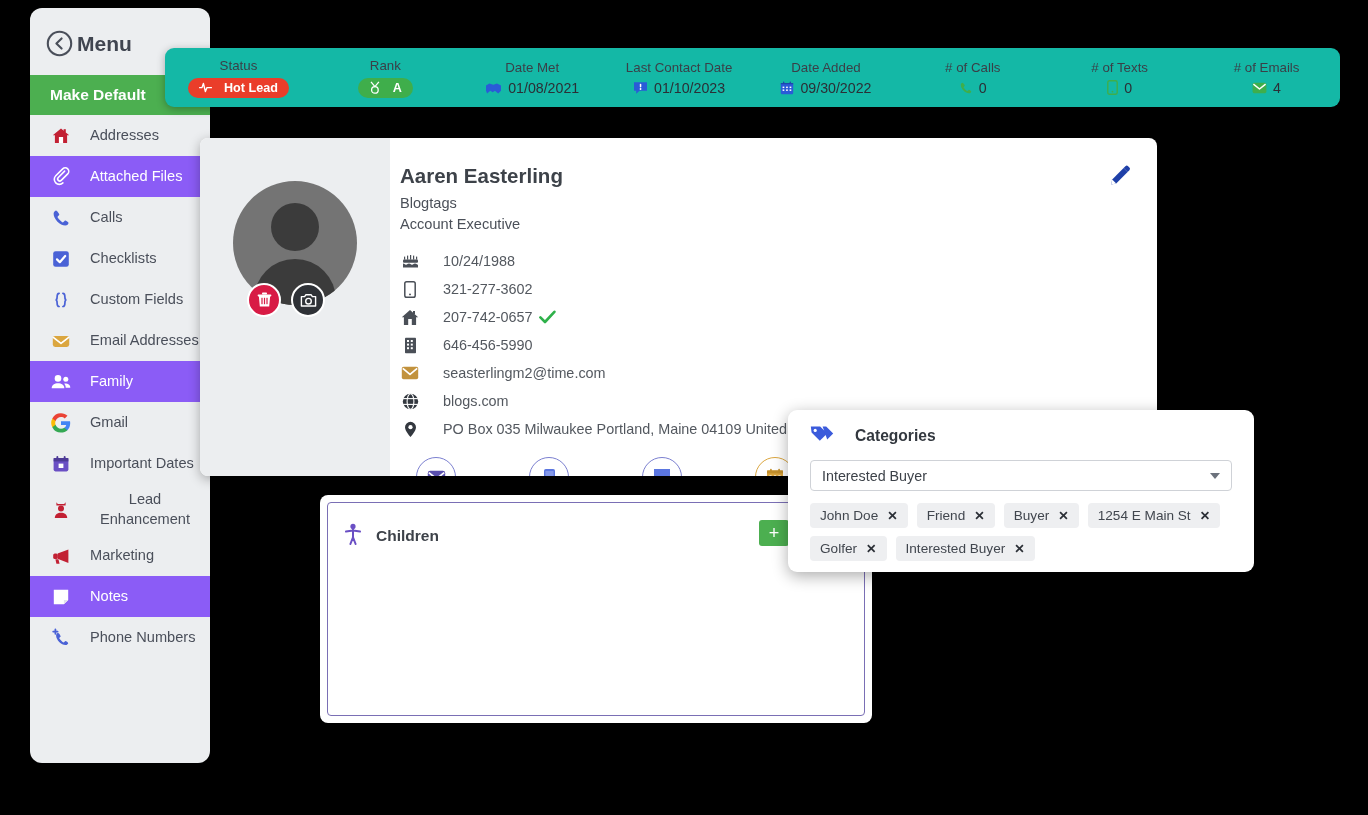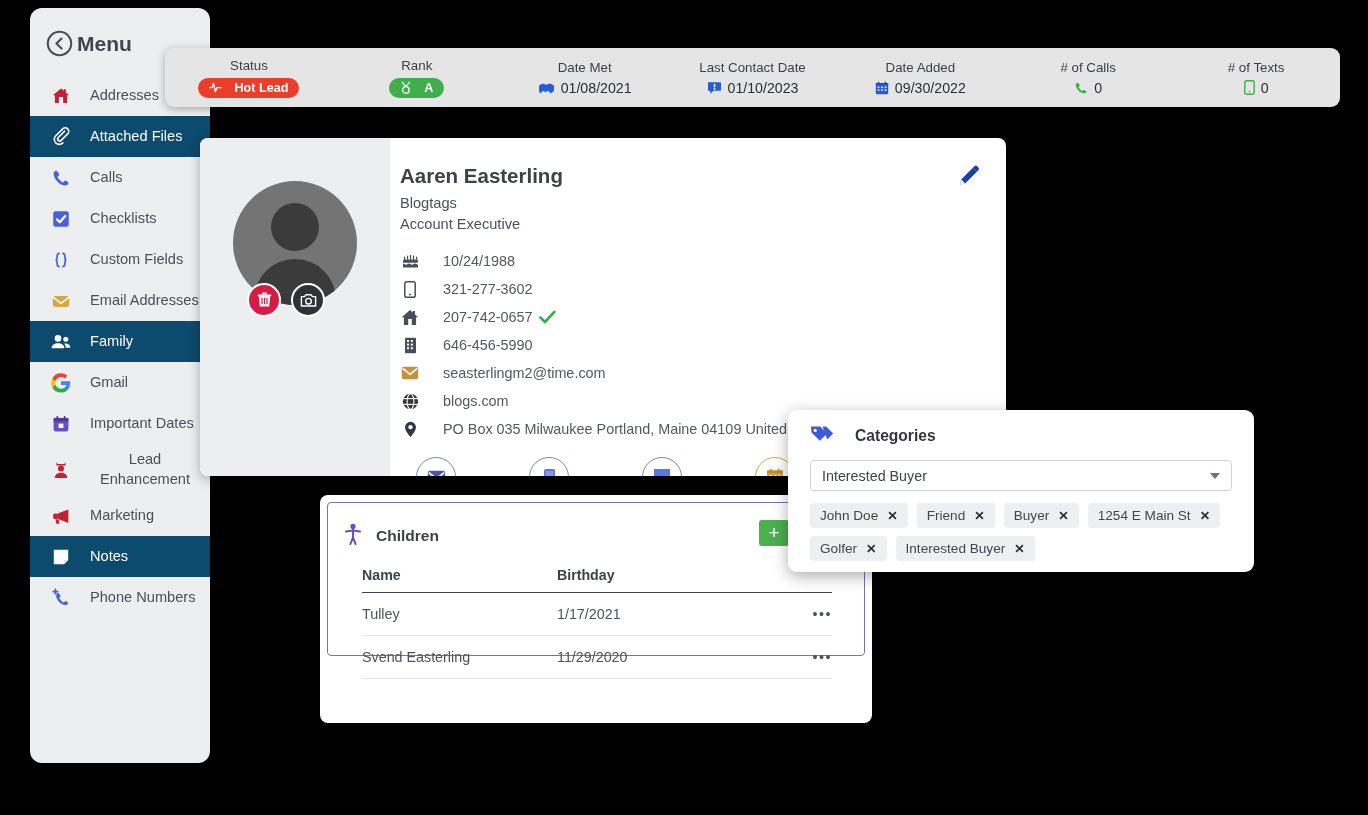--- a/index.html
+++ b/index.html
@@ -33,29 +33,29 @@
     background: #4caf50; color: #fff;
     font-family: inherit; font-size: 15.5px; font-weight: bold;
     padding: 11px 0 11px 20px; text-align: left; cursor: pointer;
   }
 
   .nav-item {
     display: flex; align-items: center; gap: 18px;
     min-height: 41px; padding: 6px 10px 6px 20px;
     font-size: 14.6px; color: #4a4f5a; cursor: pointer; text-align: center;
   }
-  .nav-item.active { background: #0c4a6e; color: #fff; }
+  .nav-item.active { background: #8b5cf6; color: #fff; }
   .nav-ico { width: 22px; height: 22px; flex: none; display: flex; align-items: center; justify-content: center; }
   .nav-lbl { line-height: 1.35; }
 
   
   .status-card {
     position: absolute; left: 165px; top: 48px;
     width: 1175px; height: 59px;
-    background: #e5e5e5; border-radius: 9px;
+    background: #14b8a6; border-radius: 9px;
     box-shadow: 0 2px 9px rgba(0,0,0,.30);
     display: flex; align-items: center;
     z-index: 8;
   }
   .stat { flex: 1; text-align: center; }
   .stat .lbl { font-size: 13.3px; color: #3a3f47; margin-bottom: 5px; }
   .stat .val {
     font-size: 14.2px; color: #2b2f36;
     display: flex; align-items: center; justify-content: center; gap: 6px;
   }
@@ -63,21 +63,21 @@
     display: inline-flex; align-items: center; gap: 12px;
     border-radius: 12px; padding: 3px 11px;
     color: #fff; font-size: 12.6px; font-weight: bold;
   }
   .pill.red { background: #ea3d2a; }
   .pill.green { background: #3fae4b; }
 
   
   .profile-card {
     position: absolute; left: 200px; top: 138px;
-    width: 806px; height: 338px;
+    width: 957px; height: 338px;
     background: #fff; border-radius: 8px;
     box-shadow: 0 3px 12px rgba(0,0,0,.30);
     overflow: hidden; display: flex;
     z-index: 6;
   }
   .avatar-pane {
     width: 190px; flex: none; background: #eceef0;
     display: flex; align-items: flex-start; justify-content: center;
     padding-top: 43px;
   }
@@ -117,21 +117,21 @@
   
   .children-card {
     position: absolute; left: 320px; top: 495px;
     width: 552px; height: 228px;
     background: #fff; border-radius: 8px;
     box-shadow: 0 3px 12px rgba(0,0,0,.30);
     z-index: 6; padding: 0;
   }
   .children-inner {
     border: 1px solid #7a6fb5; border-radius: 4px;
-    margin: 7px; height: 154px; position: relative;
+    margin: 7px; height: 214px; position: relative;
   }
   .ch-head { display: flex; align-items: center; padding: 20px 0 0 16px; gap: 14px; }
   .ch-title { font-size: 15.5px; font-weight: bold; color: #3d4249; }
   .ch-add {
     position: absolute; right: 75px; top: 17px;
     width: 30px; height: 26px; background: #4caf50;
     border: none; border-radius: 3px; color: #fff;
     font-size: 18px; line-height: 1; cursor: pointer;
   }
   table.ch-tbl { width: 470px; margin: 18px 0 0 34px; border-collapse: collapse; }
@@ -179,20 +179,21 @@
     <div class="menu-head">
       <span class="back-circ">
         <svg width="27" height="27" viewBox="0 0 27 27">
           <circle cx="13.5" cy="13.5" r="11.7" fill="none" stroke="#4a4f5a" stroke-width="2.1"></circle>
           <polyline points="15.6,8.4 10.4,13.5 15.6,18.6" fill="none" stroke="#4a4f5a" stroke-width="2.1" stroke-linecap="round" stroke-linejoin="round"></polyline>
         </svg>
       </span>
       <span class="ttl">Menu</span>
     </div>
 
+    <button class="make-default">Make Default</button>
 
     <div>
 
       <div class="nav-item">
         <span class="nav-ico">
           <svg width="20" height="20" viewBox="0 0 20 20">
               <path d="M10 2.5 1.8 9.3h2.1V17h12.2V9.3h2.1z" fill="#c22033"></path>
               <rect x="7.9" y="11" width="4.2" height="6" fill="#fff"></rect>
               <rect x="12.6" y="3.2" width="2.2" height="3.4" fill="#c22033"></rect>
             </svg>
@@ -404,20 +405,30 @@
       </div>
     </div>
     <div class="stat">
       <div class="lbl"># of Texts</div>
       <div class="val">
         <svg width="11" height="15" viewBox="0 0 11 15">
             <rect x=".8" y=".8" width="9.4" height="13.4" rx="1.6" fill="none" stroke="#3fae4b" stroke-width="1.4"></rect>
             <circle cx="5.5" cy="11.6" r=".85" fill="#3fae4b"></circle>
           </svg>
         <span>0</span>
+      </div>
+    </div>
+    <div class="stat">
+      <div class="lbl"># of Emails</div>
+      <div class="val">
+        <svg width="15" height="12" viewBox="0 0 15 12">
+            <rect x=".6" y=".8" width="13.8" height="10.4" rx="1.6" fill="#3fae4b"></rect>
+            <path d="M1.4 2.2 7.5 7l6.1-4.8" fill="none" stroke="#fff" stroke-width="1.5" stroke-linejoin="round"></path>
+          </svg>
+        <span>4</span>
       </div>
     </div>
   </div>
 
   <div class="profile-card">
     <div class="avatar-pane">
       <div class="avatar-wrap">
         <div class="avatar-circ">
           <div class="av-head"></div>
           <div class="av-body"></div>
@@ -592,41 +603,20 @@
         <span>
           <svg width="18" height="22" viewBox="0 0 18 22">
               <circle cx="9" cy="3.4" r="2.6" fill="#6a4fc4"></circle>
               <path d="M9 6.4v8M2 8.6 9 7.4l7 1.2M6.4 21l2.6-6.6 2.6 6.6" fill="none" stroke="#6a4fc4" stroke-width="2" stroke-linecap="round" stroke-linejoin="round"></path>
             </svg>
         </span>
         <span class="ch-title">Children</span>
       </div>
       <button class="ch-add">+</button>
 
-      <table class="ch-tbl">
-        <thead>
-          <tr>
-            <th style="width:195px">Name</th>
-            <th style="width:200px">Birthday</th>
-            <th></th>
-          </tr>
-        </thead>
-        <tbody>
-          <tr>
-            <td>Tulley</td>
-            <td>1/17/2021</td>
-            <td class="dots">•••</td>
-          </tr>
-          <tr>
-            <td>Svend Easterling</td>
-            <td>11/29/2020</td>
-            <td class="dots">•••</td>
-          </tr>
-        </tbody>
-      </table>
     </div>
   </div>
 
   <div class="cat-popup">
     <div class="cat-head">
       <span>
         <svg width="25" height="19" viewBox="0 0 25 19">
             <path d="M.8 2.4h9.4l7 7-7.4 7.4-8.2-8.2z" fill="#3b5bdb"></path>
             <circle cx="5.2" cy="6.4" r="1.6" fill="#fff"></circle>
             <path d="M12.6 2.4h3.6l7 7-6 6z" fill="#3b5bdb"></path>

